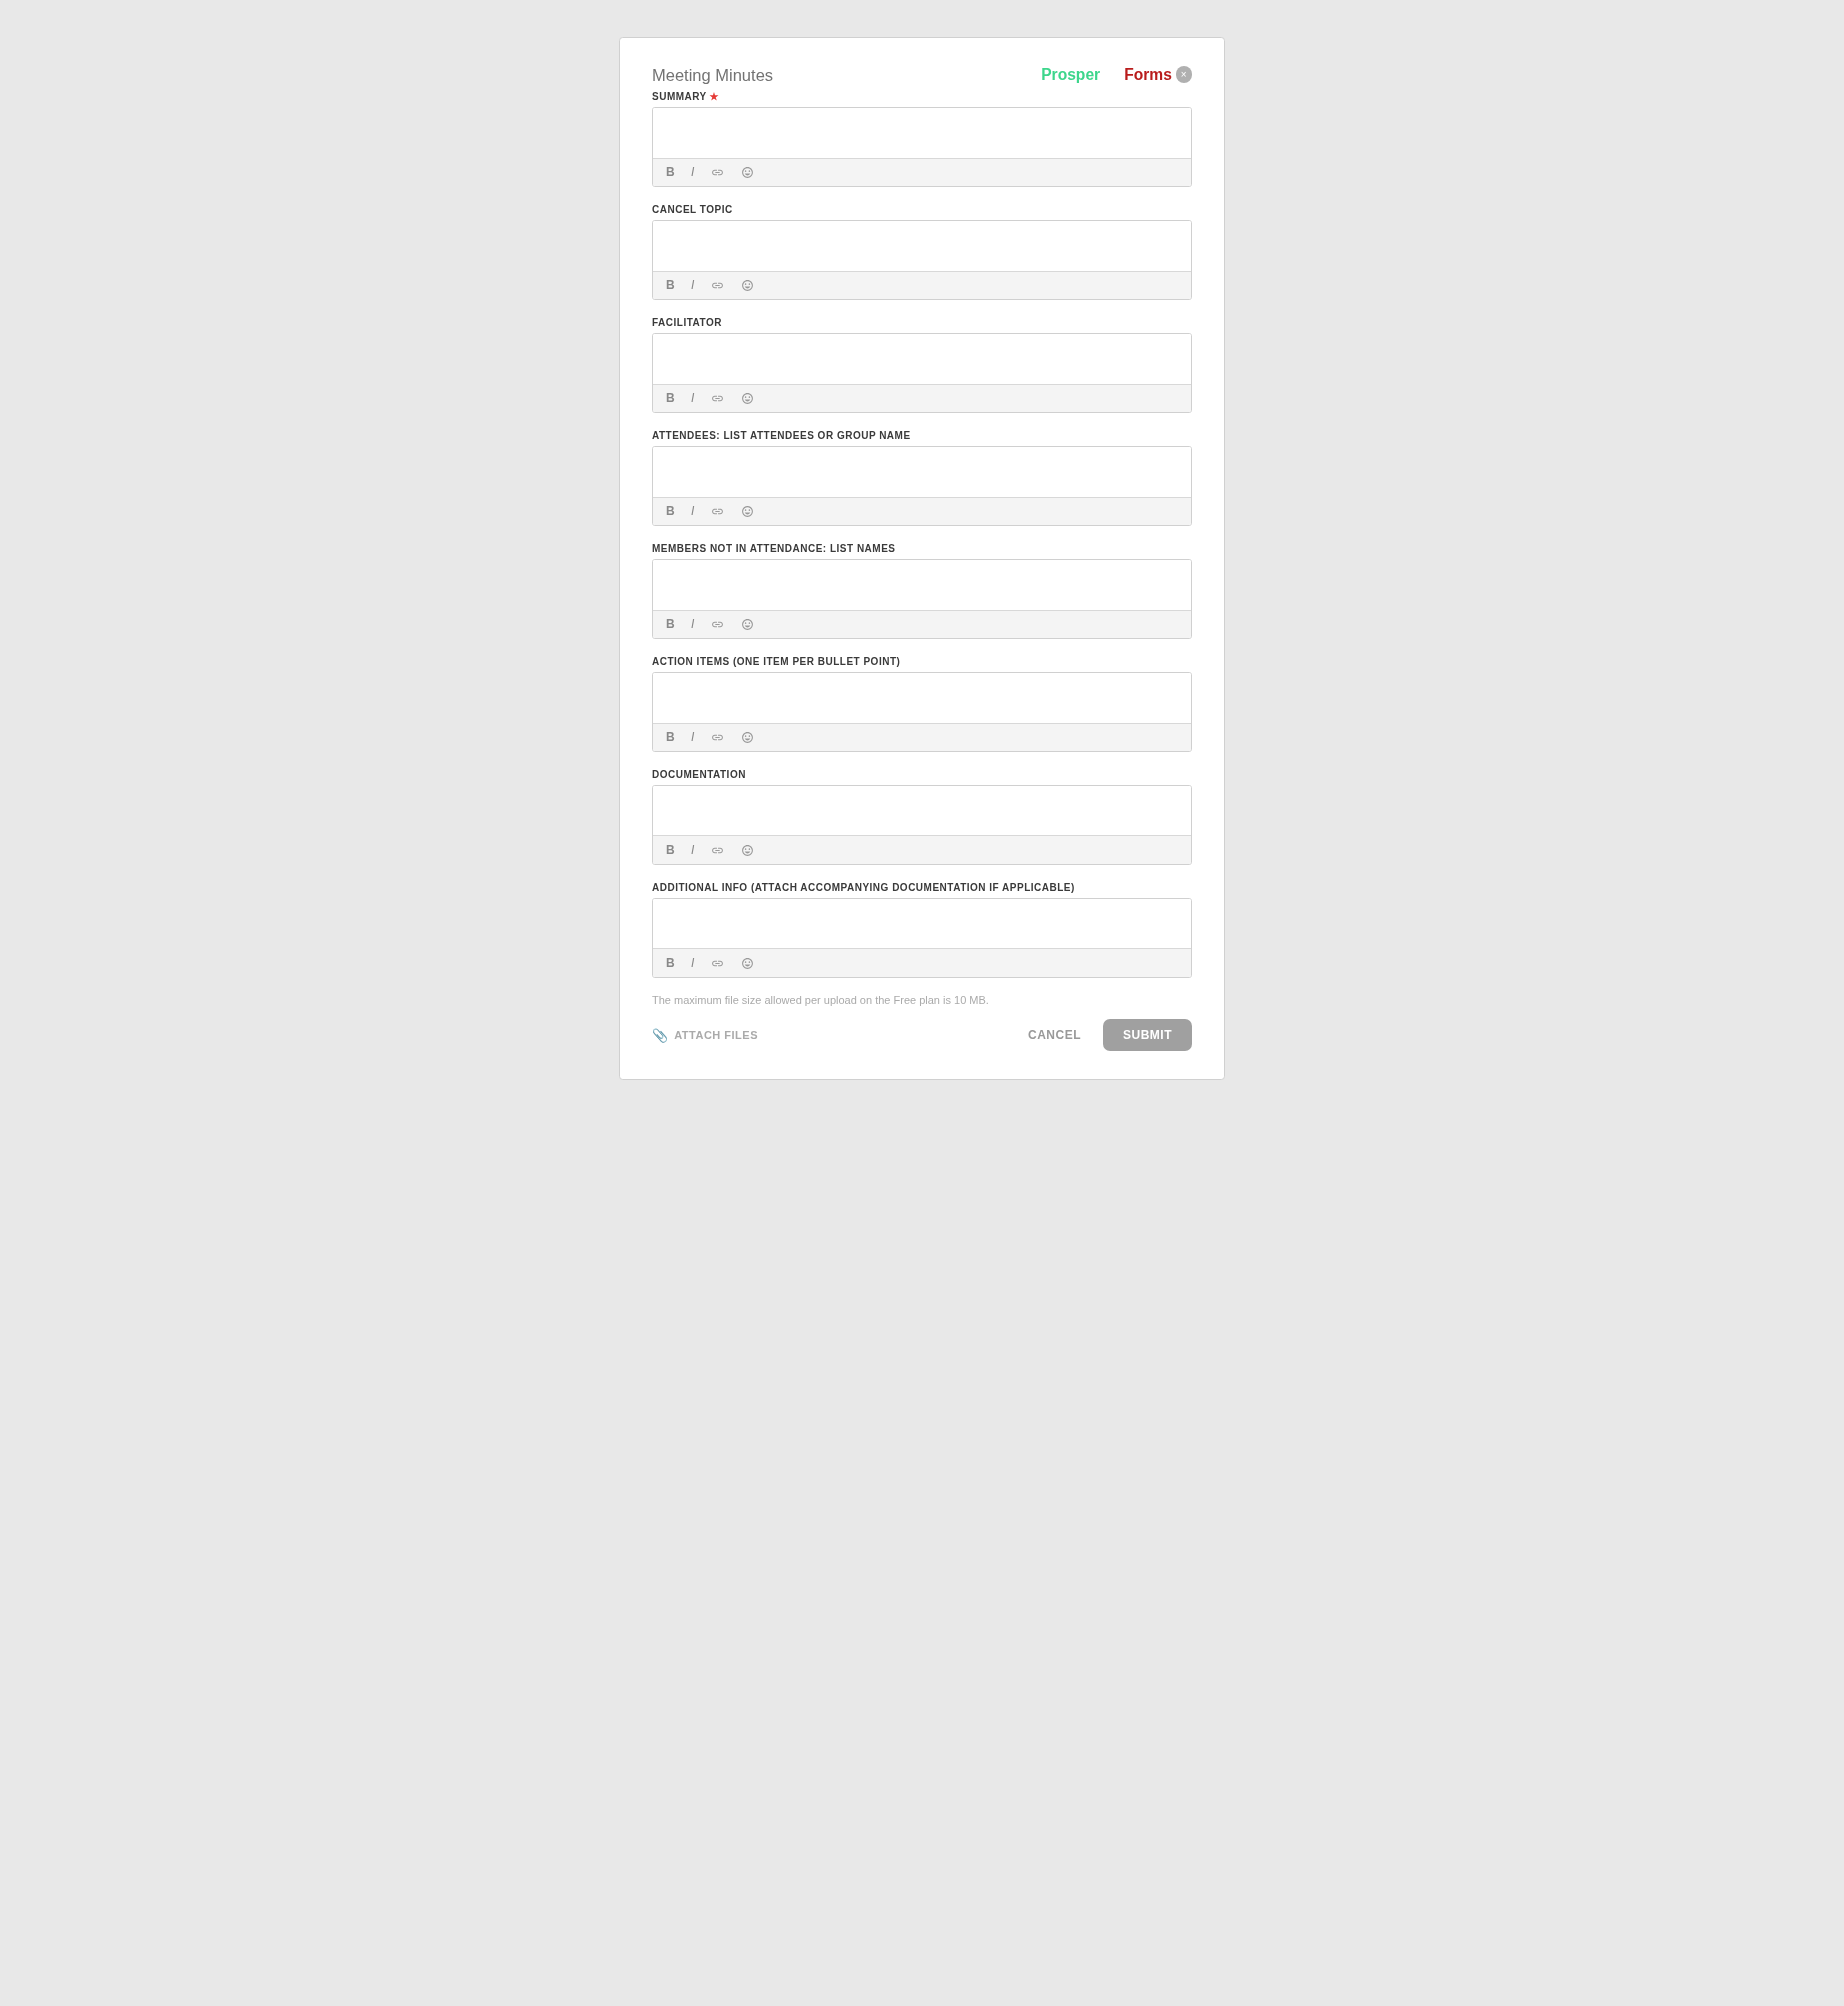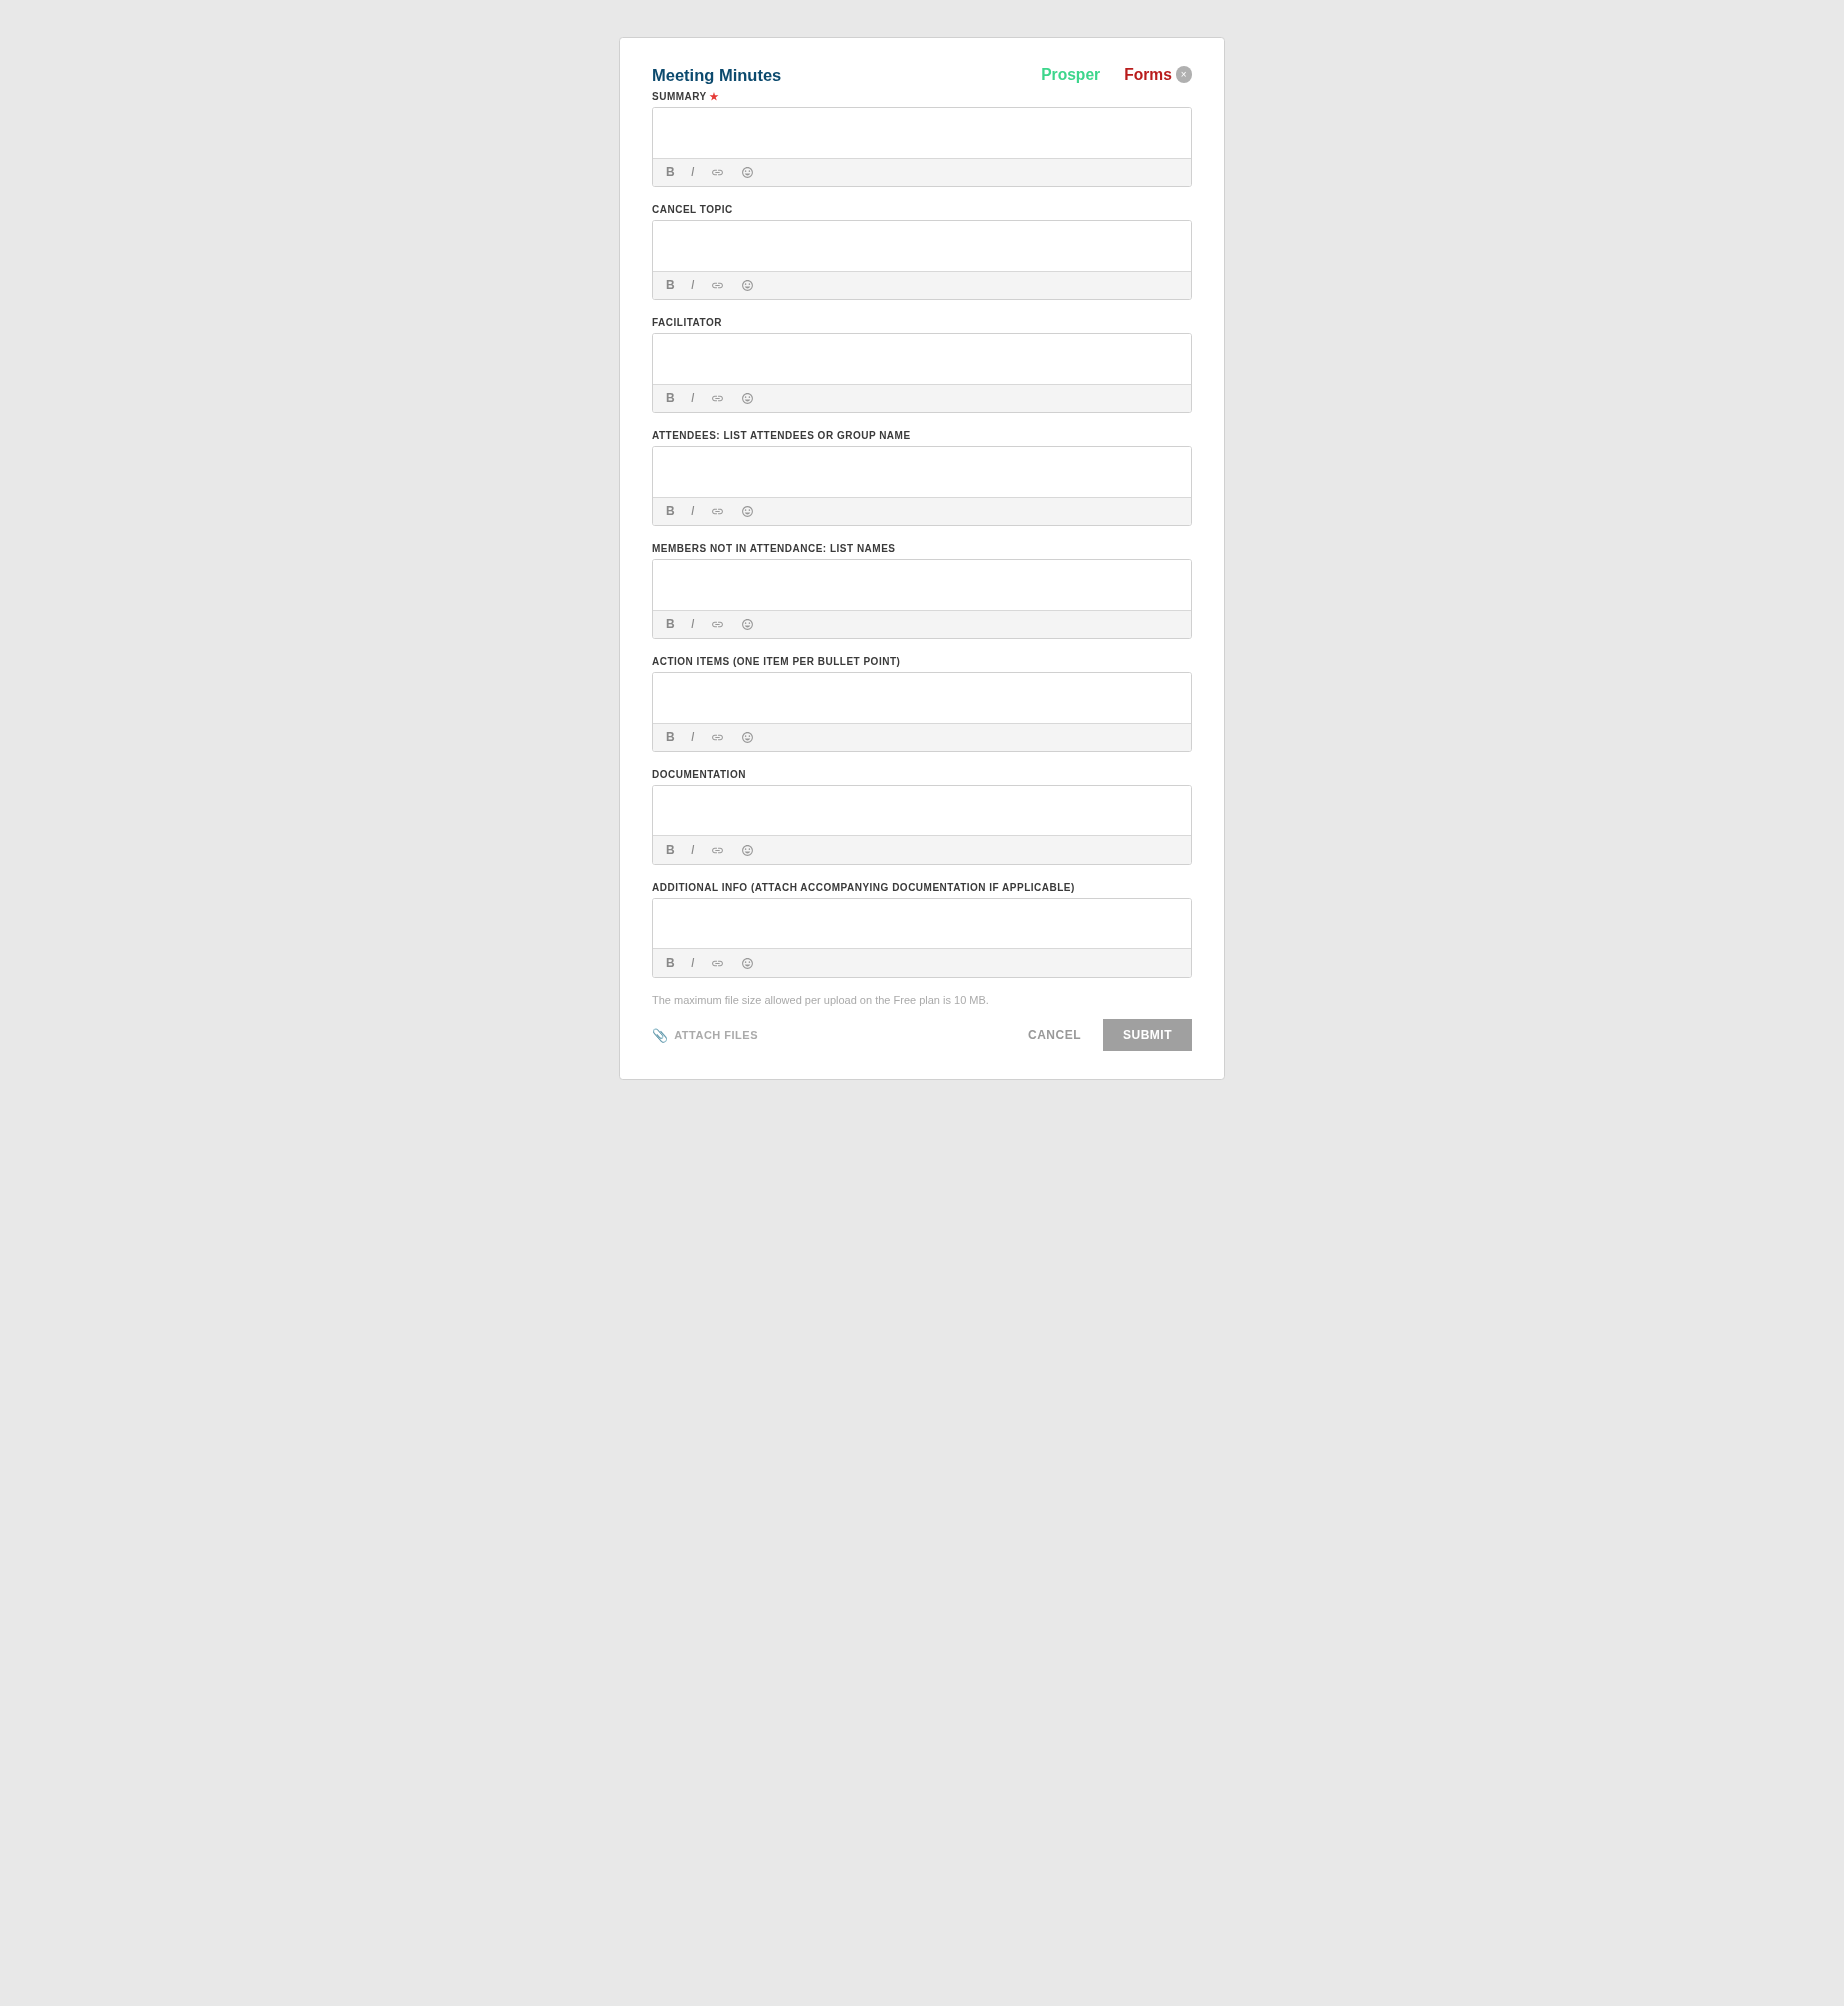--- a/index.html
+++ b/index.html
@@ -29,22 +29,22 @@
 
     .form-header {
       display: flex;
       justify-content: space-between;
       align-items: flex-start;
       margin-bottom: 5.5px;
     }
 
     .form-title {
       font-size: 16.5px;
-      font-weight: 700;
-      color: #0c4a6e;
+      font-weight: 400;
+      color: #737373;
       line-height: 1.2;
     }
 
     .logo {
       display: flex;
       align-items: center;
       font-size: 15.6px;
       font-weight: 700;
       gap: 24px;
     }
@@ -195,21 +195,21 @@
       font-weight: 600;
       letter-spacing: 0.5px;
       cursor: pointer;
       padding: 7.3px 11px;
     }
 
     .submit-btn {
       background: #a0a0a0;
       color: #ffffff;
       border: none;
-      border-radius: 0;
+      border-radius: 7px;
       padding: 9.2px 20px;
       font-size: 12px;
       font-weight: 700;
       letter-spacing: 0.5px;
       cursor: pointer;
     }
 
     .summary-header {
       margin-top: 0;
     }

